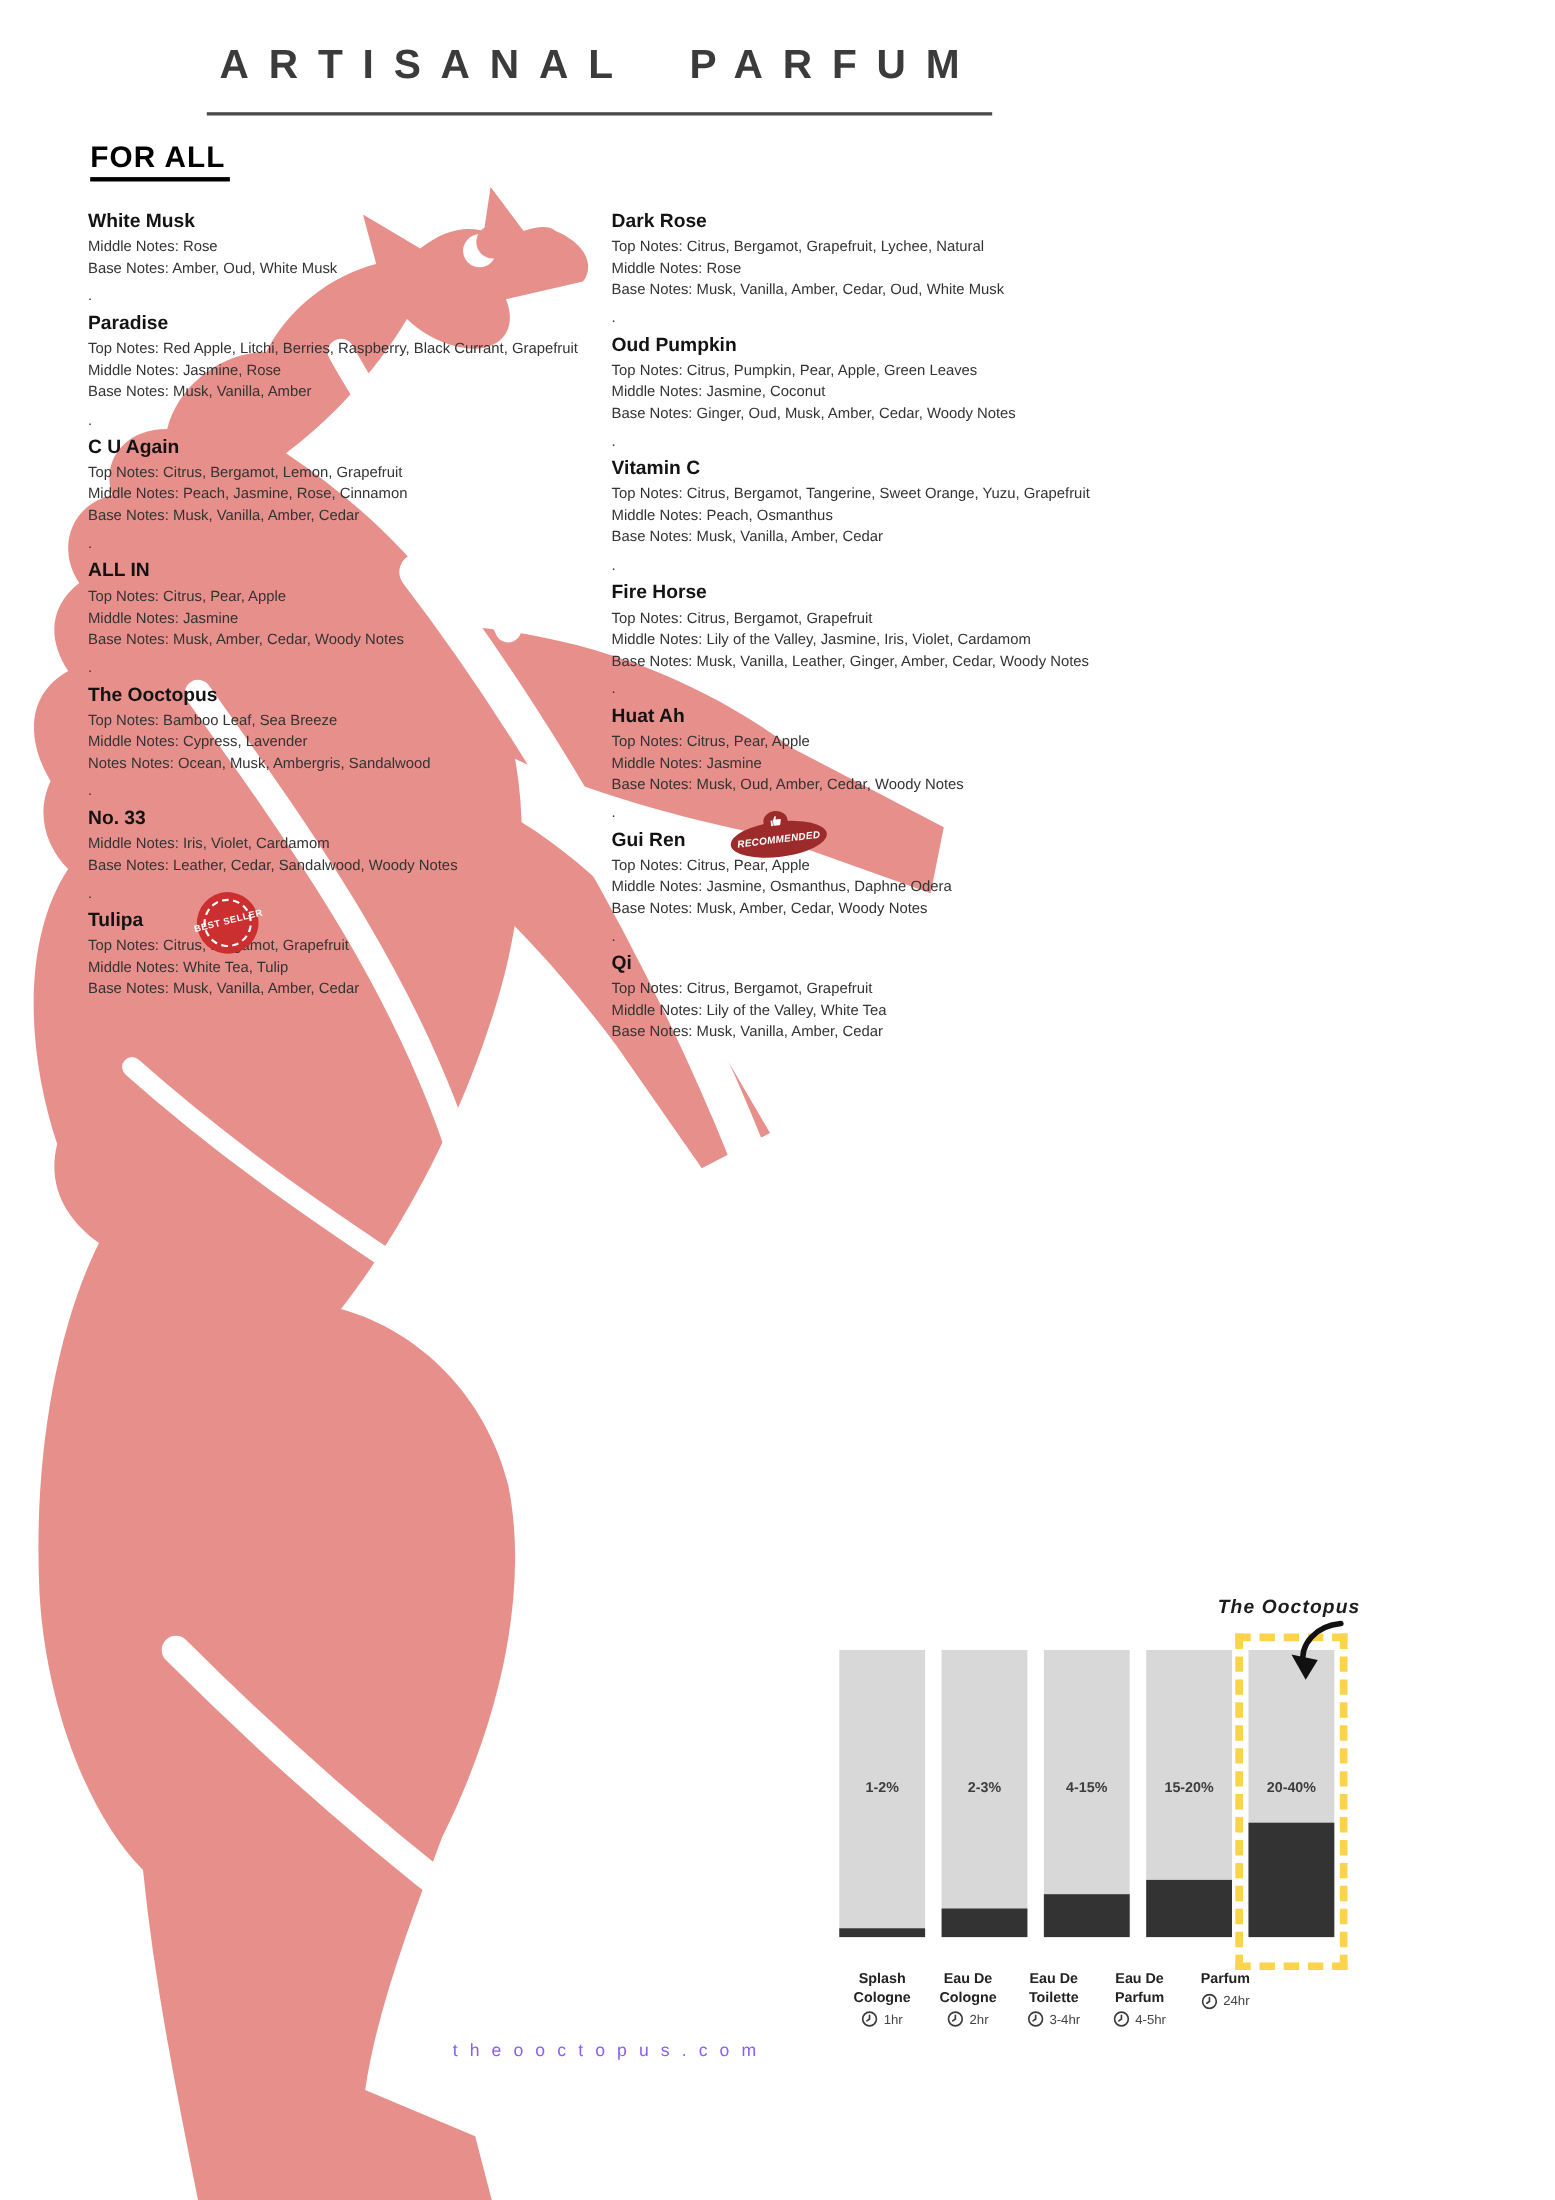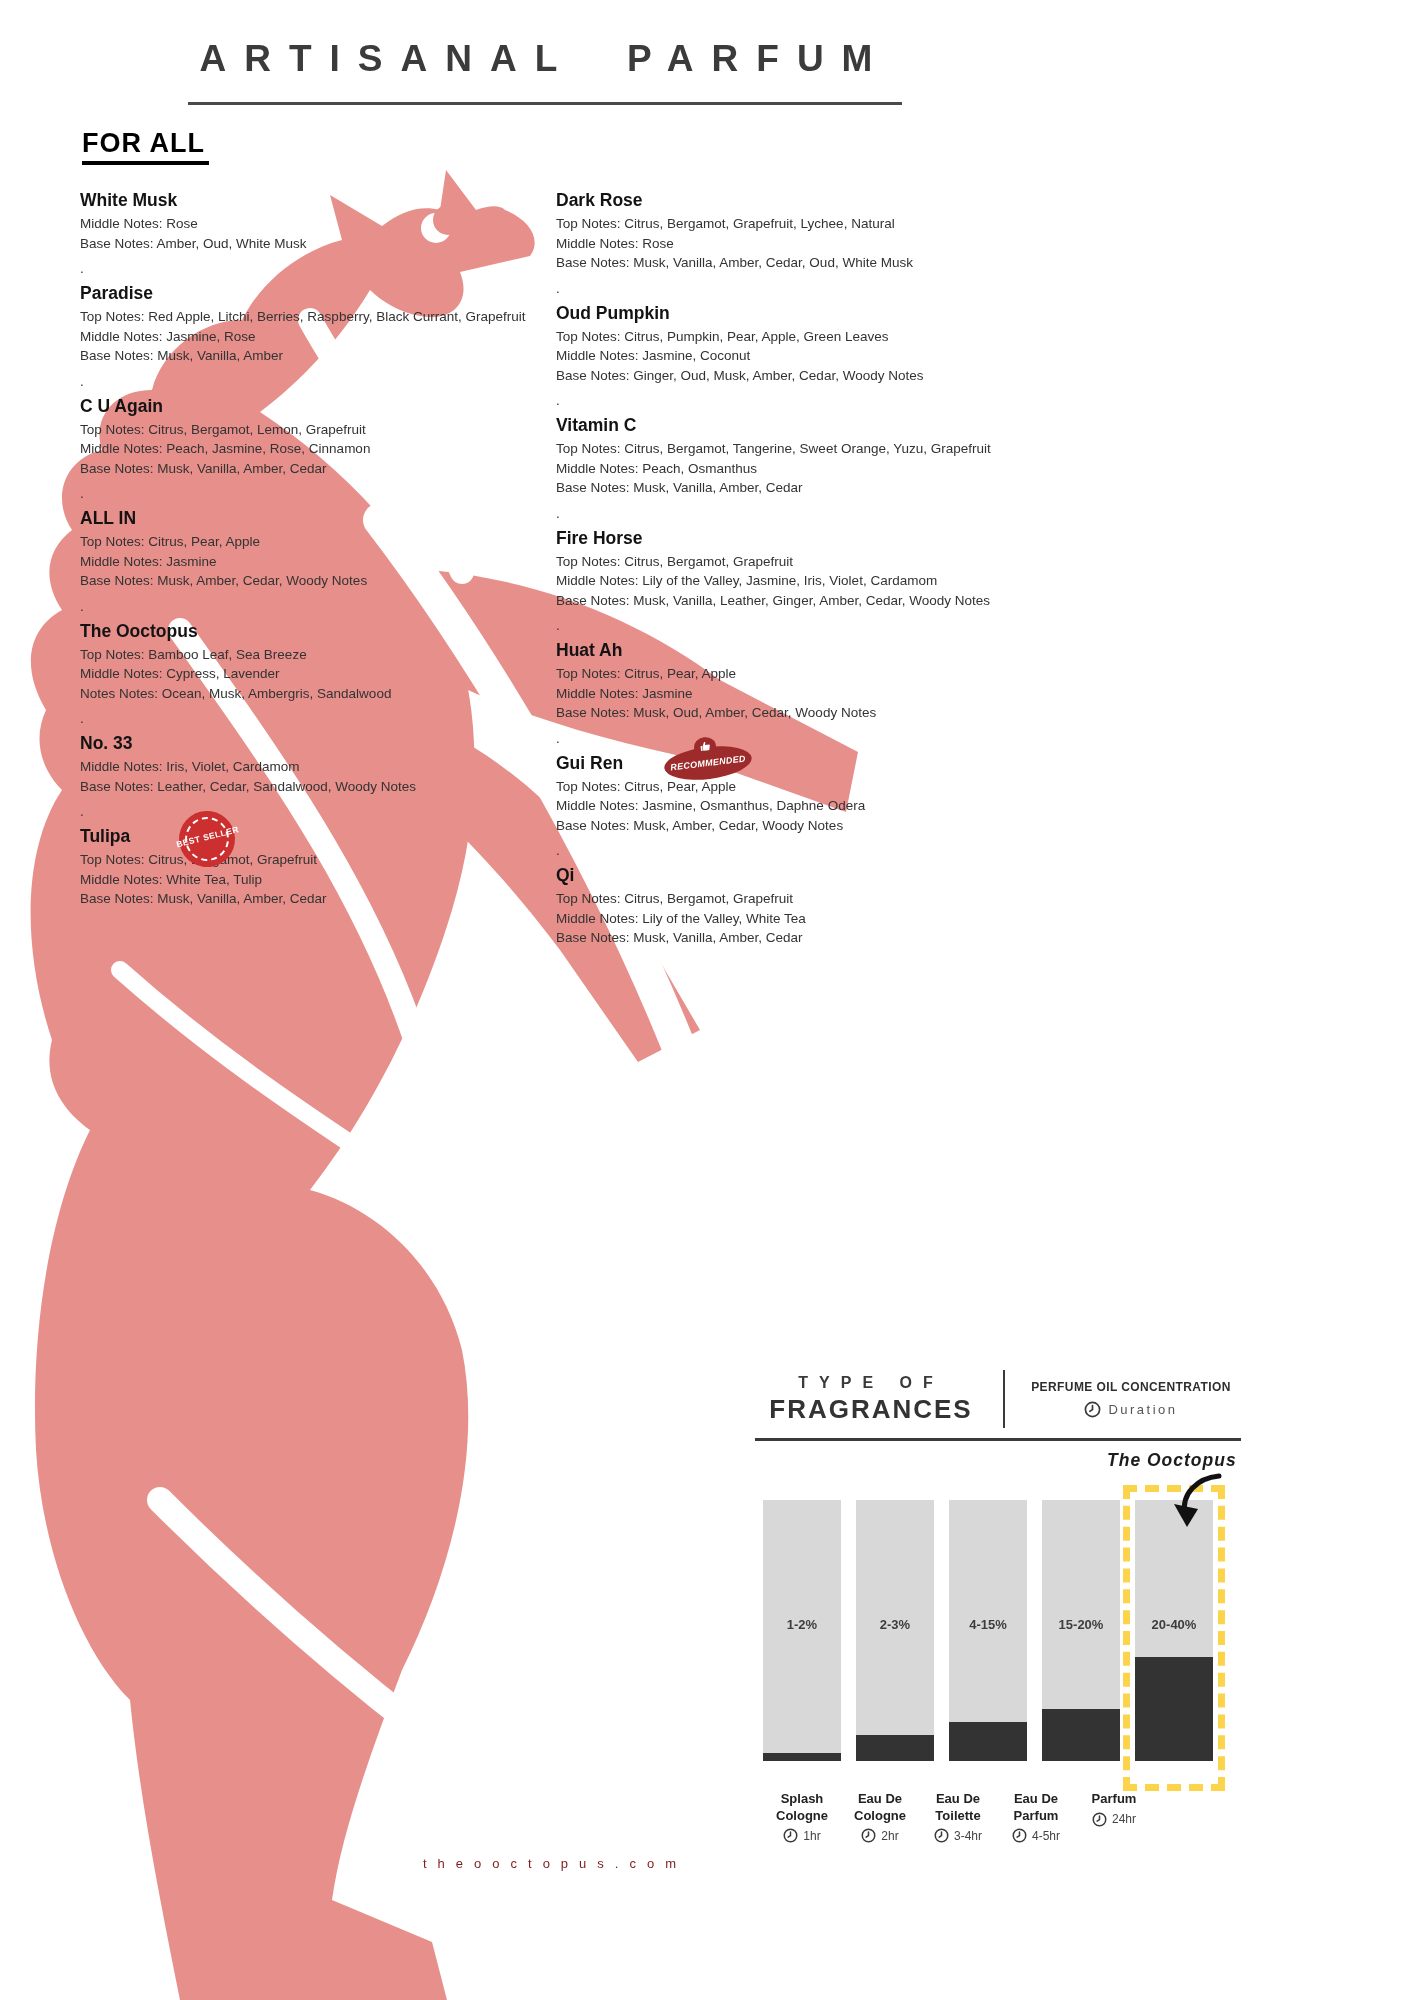--- a/index.html
+++ b/index.html
@@ -62,21 +62,21 @@
      border:7px dashed #FBD44C;box-sizing:border-box;z-index:1;}
   .bar-labels{position:absolute;left:8px;top:400px;display:flex;margin-top:21px;}
   .bar-label{width:78px;text-align:center;}
   .bl-line{font-size:13px;font-weight:700;color:#222;line-height:16.5px;}
   .bl-duration{margin-top:4px;display:flex;align-items:center;justify-content:center;gap:5px;
      font-size:12px;color:#444;}
   .bl-duration .clock{width:15px;height:15px;}
 
   
   #site{position:absolute;left:80px;top:1856px;width:950px;text-align:center;z-index:2;
-     font-size:13px;letter-spacing:11px;color:#7f1d1d;}
+     font-size:16px;letter-spacing:11px;color:#8b5cf6;}
 </style>
 </head>
 <body>
 
 <div id="page">
 
   <svg id="horse" viewBox="0 0 900 1850" preserveAspectRatio="none" aria-hidden="true">
     <g fill="#e78f8b" stroke="none">
 
       <path d="M505 60 C 530 70 542 90 530 106 L 460 122
@@ -237,39 +237,20 @@
       <div class="dot">.</div>
       <div class="entry">
         <div class="entry-name">Qi</div>
         <div class="note">Top Notes: Citrus, Bergamot, Grapefruit</div>
         <div class="note">Middle Notes: Lily of the Valley, White Tea</div>
         <div class="note">Base Notes: Musk, Vanilla, Amber, Cedar</div>
       </div>
     </div>
 
   <section id="chart">
-    <div class="chart-head">
-      <div class="chart-title">
-        <div class="ct1">TYPE OF</div>
-        <div class="ct2">FRAGRANCES</div>
-      </div>
-      <div class="chart-div"></div>
-      <div class="chart-legend">
-        <div class="cl1">PERFUME OIL CONCENTRATION</div>
-        <div class="cl2">
-          <span class="clock">
-            <svg viewBox="0 0 24 24" width="17" height="17">
-                <circle cx="12" cy="12" r="10" fill="none" stroke="#3a3a3a" stroke-width="2.4"></circle>
-                <path d="M12 6.5 V12 L8.2 14.6" fill="none" stroke="#3a3a3a" stroke-width="2.4" stroke-linecap="round"></path>
-              </svg>
-          </span>
-          <span>Duration</span>
-        </div>
-      </div>
-    </div>
 
     <div class="annotation">The Ooctopus</div>
     <svg class="arrow" width="60" height="60" viewBox="0 0 60 60">
       <path d="M52 6 C 30 8, 14 24, 18 44" stroke="#111" stroke-width="5" fill="none" stroke-linecap="round"></path>
       <polygon points="7,34 20,57 31,39" fill="#111"></polygon>
     </svg>
 
     <div class="bars-row" id="bars">
       <div class="highlight-box"></div>
     <div class="bar">

